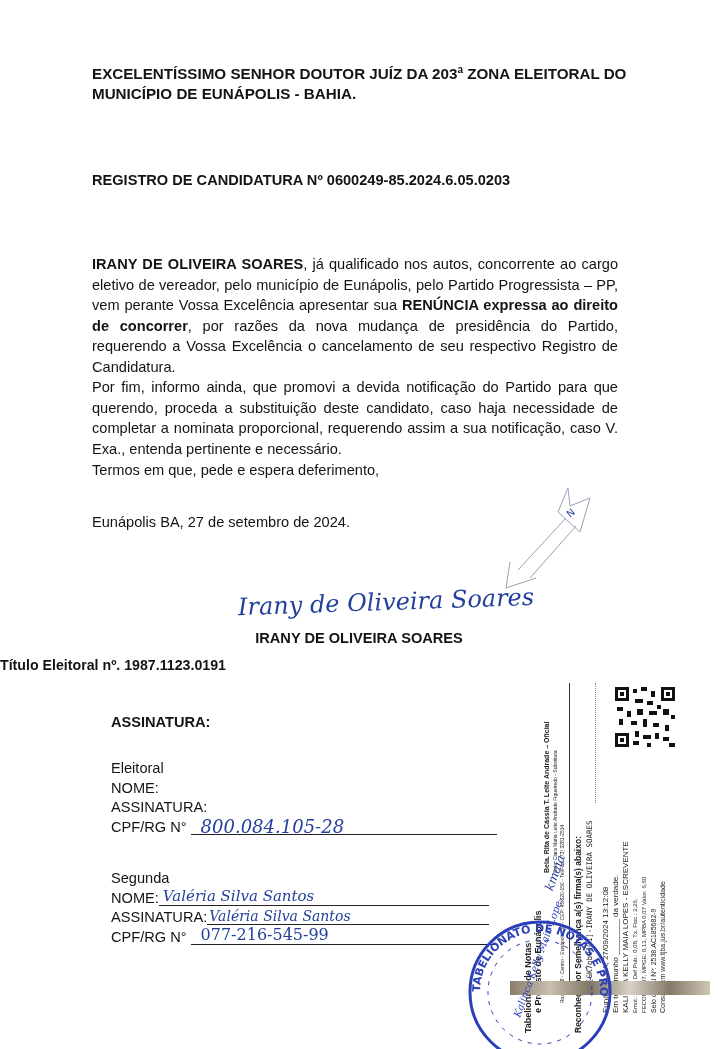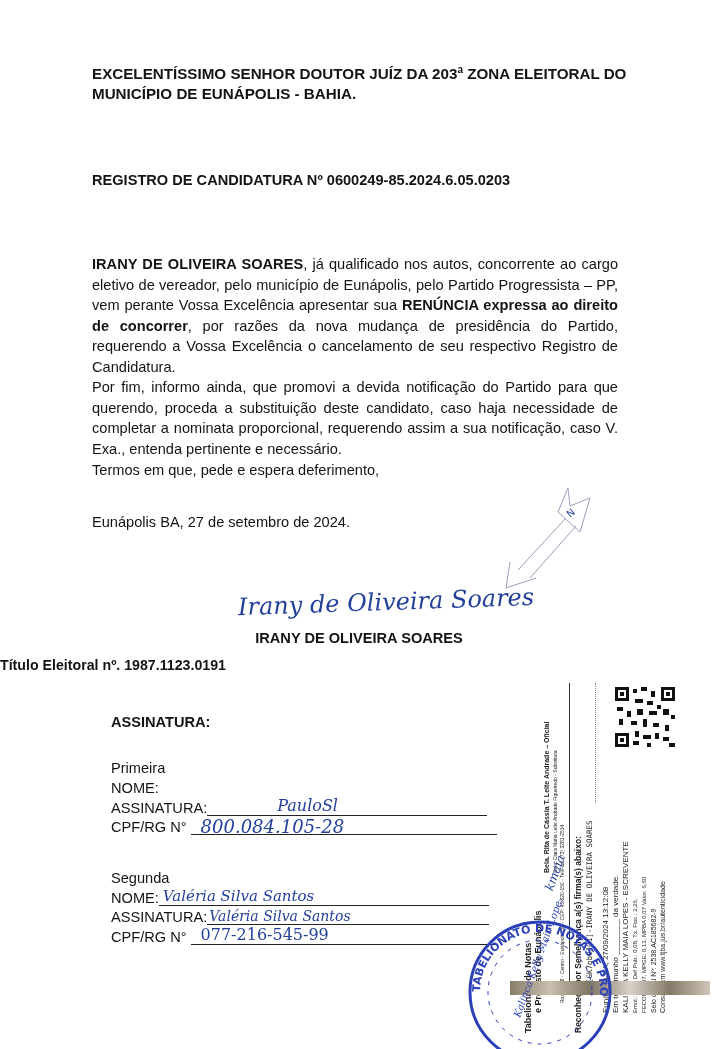--- a/index.html
+++ b/index.html
@@ -46,30 +46,27 @@
 
 <div class="abs" style="left:232px;top:578px;width:320px;height:42px;">
   <span class="hand" style="left:6px;bottom:4px;font-size:24px;transform:rotate(-2deg);">Irany de Oliveira Soares</span>
 </div>
 <div class="abs sig-name">IRANY DE OLIVEIRA SOARES</div>
 <div class="abs titulo">Título Eleitoral nº. 1987.1123.0191</div>
 
 <div class="abs testemunhas">ASSINATURA:</div>
 
 <div class="wrow" style="top:760px;">
-  <span>Primeira</span>
+  <span>Eleitoral</span>
 </div>
 <div class="wrow" style="top:780px;">
   <span>NOME:</span>
 </div>
 <div class="wrow" style="top:799px;">
   <span>ASSINATURA:</span>
-  <div class="wline" style="width:280px;">
-    <span class="hand" style="left:70px;font-size:16px;">PauloSl</span>
-  </div>
 </div>
 <div class="wrow" style="top:818px;">
   <span>CPF/RG N°</span>
   <div class="wline" style="width:306px;margin-left:4px;">
     <span class="hand" style="left:10px;font-size:18px;bottom:-3px;">800.084.105-28</span>
   </div>
 </div>
 
 <div class="wrow" style="top:870px;justify-content:flex-end;">
   <span>Segunda</span>

